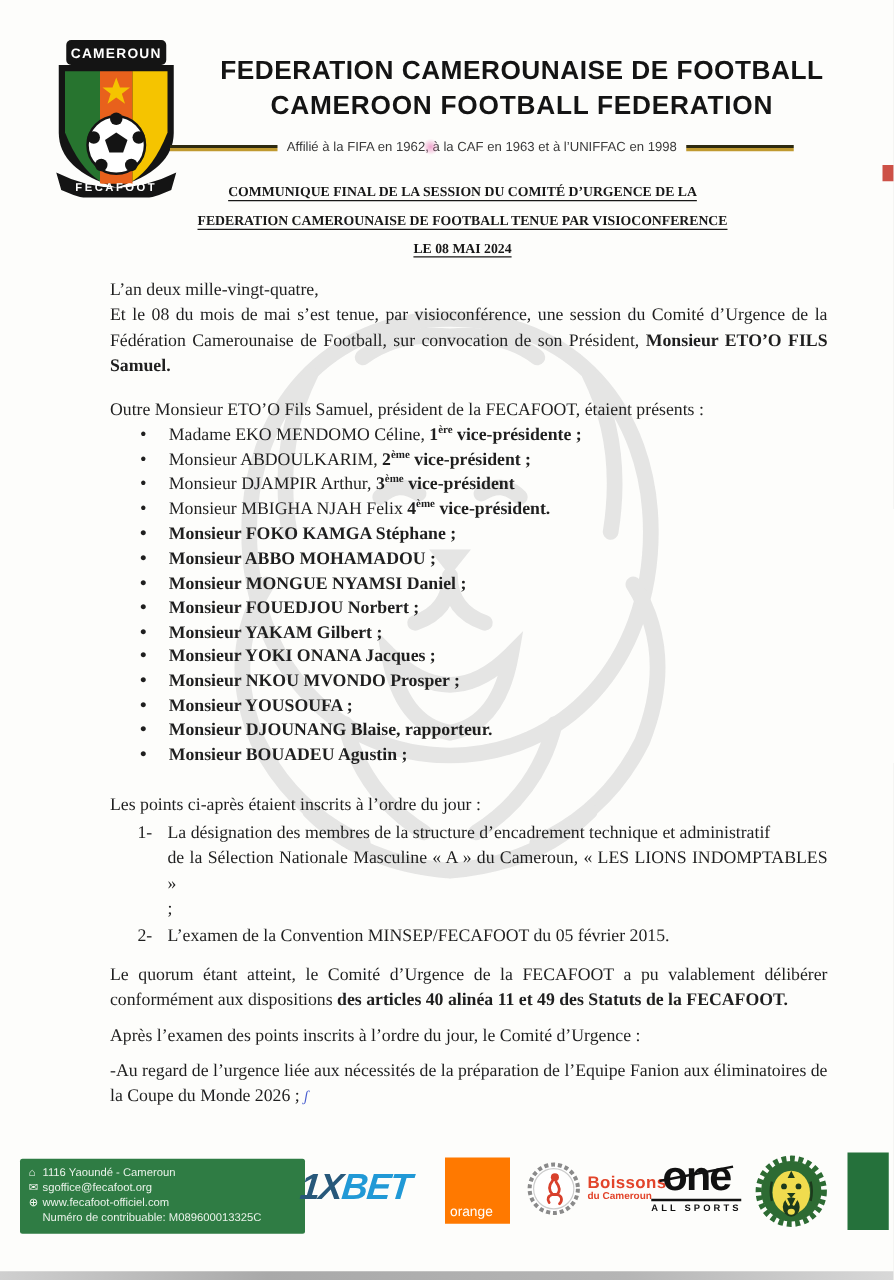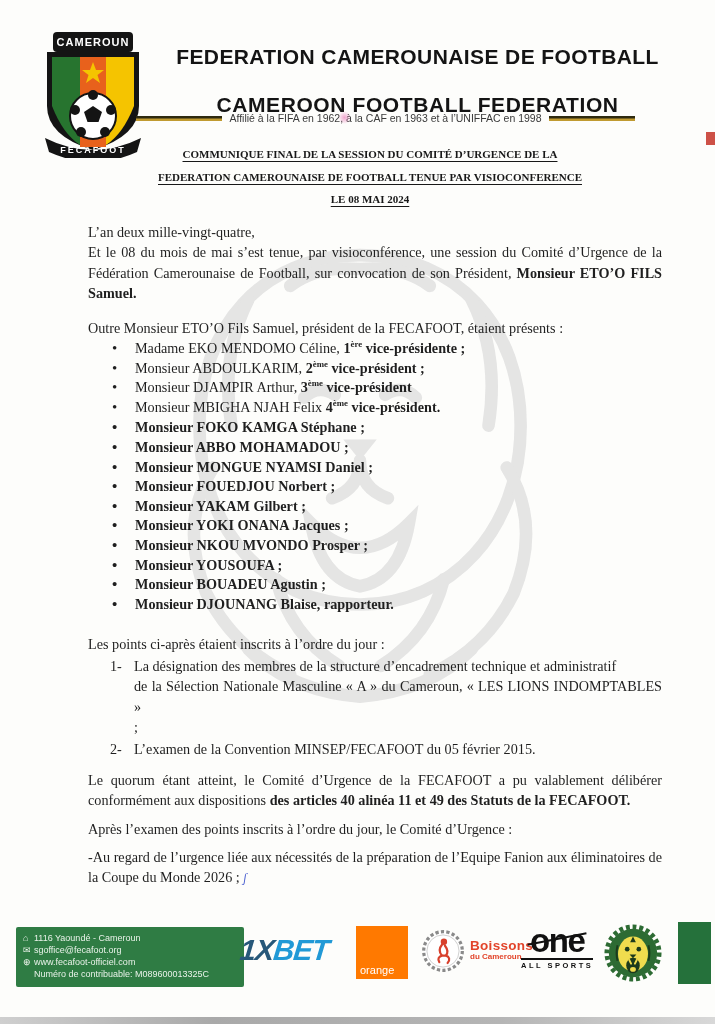--- a/index.html
+++ b/index.html
@@ -7,21 +7,21 @@
         overflow:hidden;font-family:"Liberation Serif",serif;color:#1f1f1f;}
 
   
   .watermark{position:absolute;left:75px;top:230px;width:570px;height:475px;opacity:.8;pointer-events:none;}
 
   
   .crest{position:absolute;left:33px;top:26px;width:120px;height:132px;}
   .header-text{position:absolute;left:150px;right:30px;top:44px;text-align:center;
                font-family:"Liberation Sans",sans-serif;font-weight:bold;color:#141414;}
   .org-fr{font-size:21px;letter-spacing:.4px;line-height:26px;}
-  .org-en{font-size:21px;letter-spacing:.6px;line-height:26px;margin-top:22px;}
+  .org-en{font-size:21px;letter-spacing:.6px;line-height:26px;margin-top:2px;}
   .affil-row{position:absolute;left:128px;right:72px;top:112px;display:flex;align-items:center;
              gap:7px;justify-content:center;}
   .affil-bar{height:5px;width:86px;background:linear-gradient(to bottom,#2e2a10 45%,#c09a30 55%);}
   .affil-text{font-family:"Liberation Sans",sans-serif;font-size:10.5px;color:#3a3a3a;white-space:nowrap;}
   .ink-smudge{position:absolute;left:339px;top:110px;width:11px;height:15px;border-radius:50%;
               background:radial-gradient(circle,#e86bb0 0%,rgba(232,107,176,0) 70%);opacity:.6;}
   .edge-red{position:absolute;right:0;top:132px;width:9px;height:13px;background:#c43227;opacity:.85;}
 
   
   .doc-title{position:absolute;left:70px;right:45px;top:143px;text-align:center;
@@ -142,22 +142,22 @@
 
     <ul class="dots bold-list">
       <li>Monsieur FOKO KAMGA Stéphane ;</li>
       <li>Monsieur ABBO MOHAMADOU ;</li>
       <li>Monsieur MONGUE NYAMSI Daniel ;</li>
       <li>Monsieur FOUEDJOU Norbert ;</li>
       <li>Monsieur YAKAM Gilbert ;</li>
       <li>Monsieur YOKI ONANA Jacques ;</li>
       <li>Monsieur NKOU MVONDO Prosper ;</li>
       <li>Monsieur YOUSOUFA ;</li>
+      <li>Monsieur DJOUNANG Blaise, rapporteur.</li>
       <li>Monsieur BOUADEU Agustin ;</li>
-      <li>Monsieur DJOUNANG Blaise, rapporteur.</li>
     </ul>
 
     <p class="para mt22">Les points ci-après étaient inscrits à l’ordre du jour :</p>
     <ol class="agenda">
       <li>
         <span class="num">1-</span>
         <span><span>La désignation des membres de la structure d’encadrement technique et administratif</span><br><span>de la Sélection Nationale Masculine « A » du Cameroun, « LES LIONS INDOMPTABLES »</span><br><span>;</span></span>
       </li>
       <li>
         <span class="num">2-</span>

